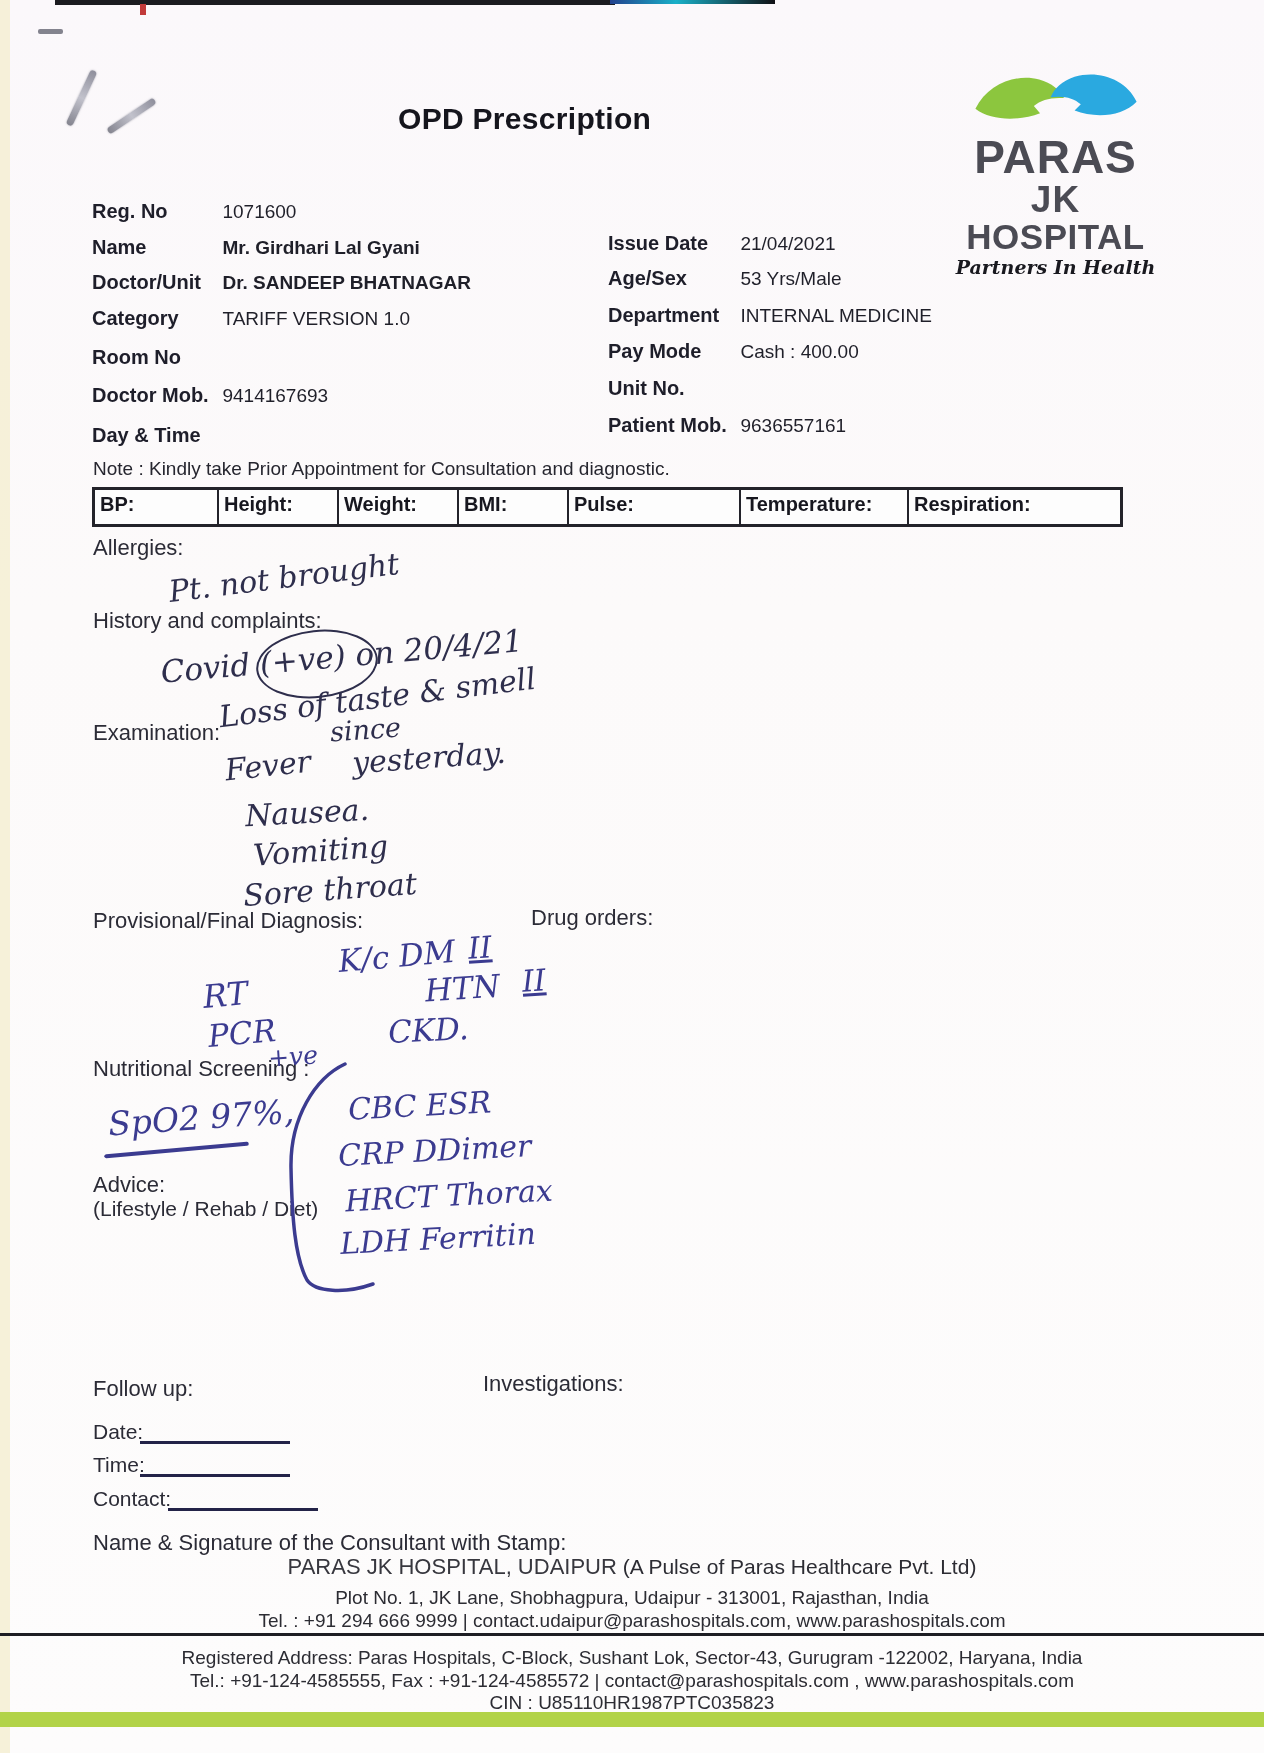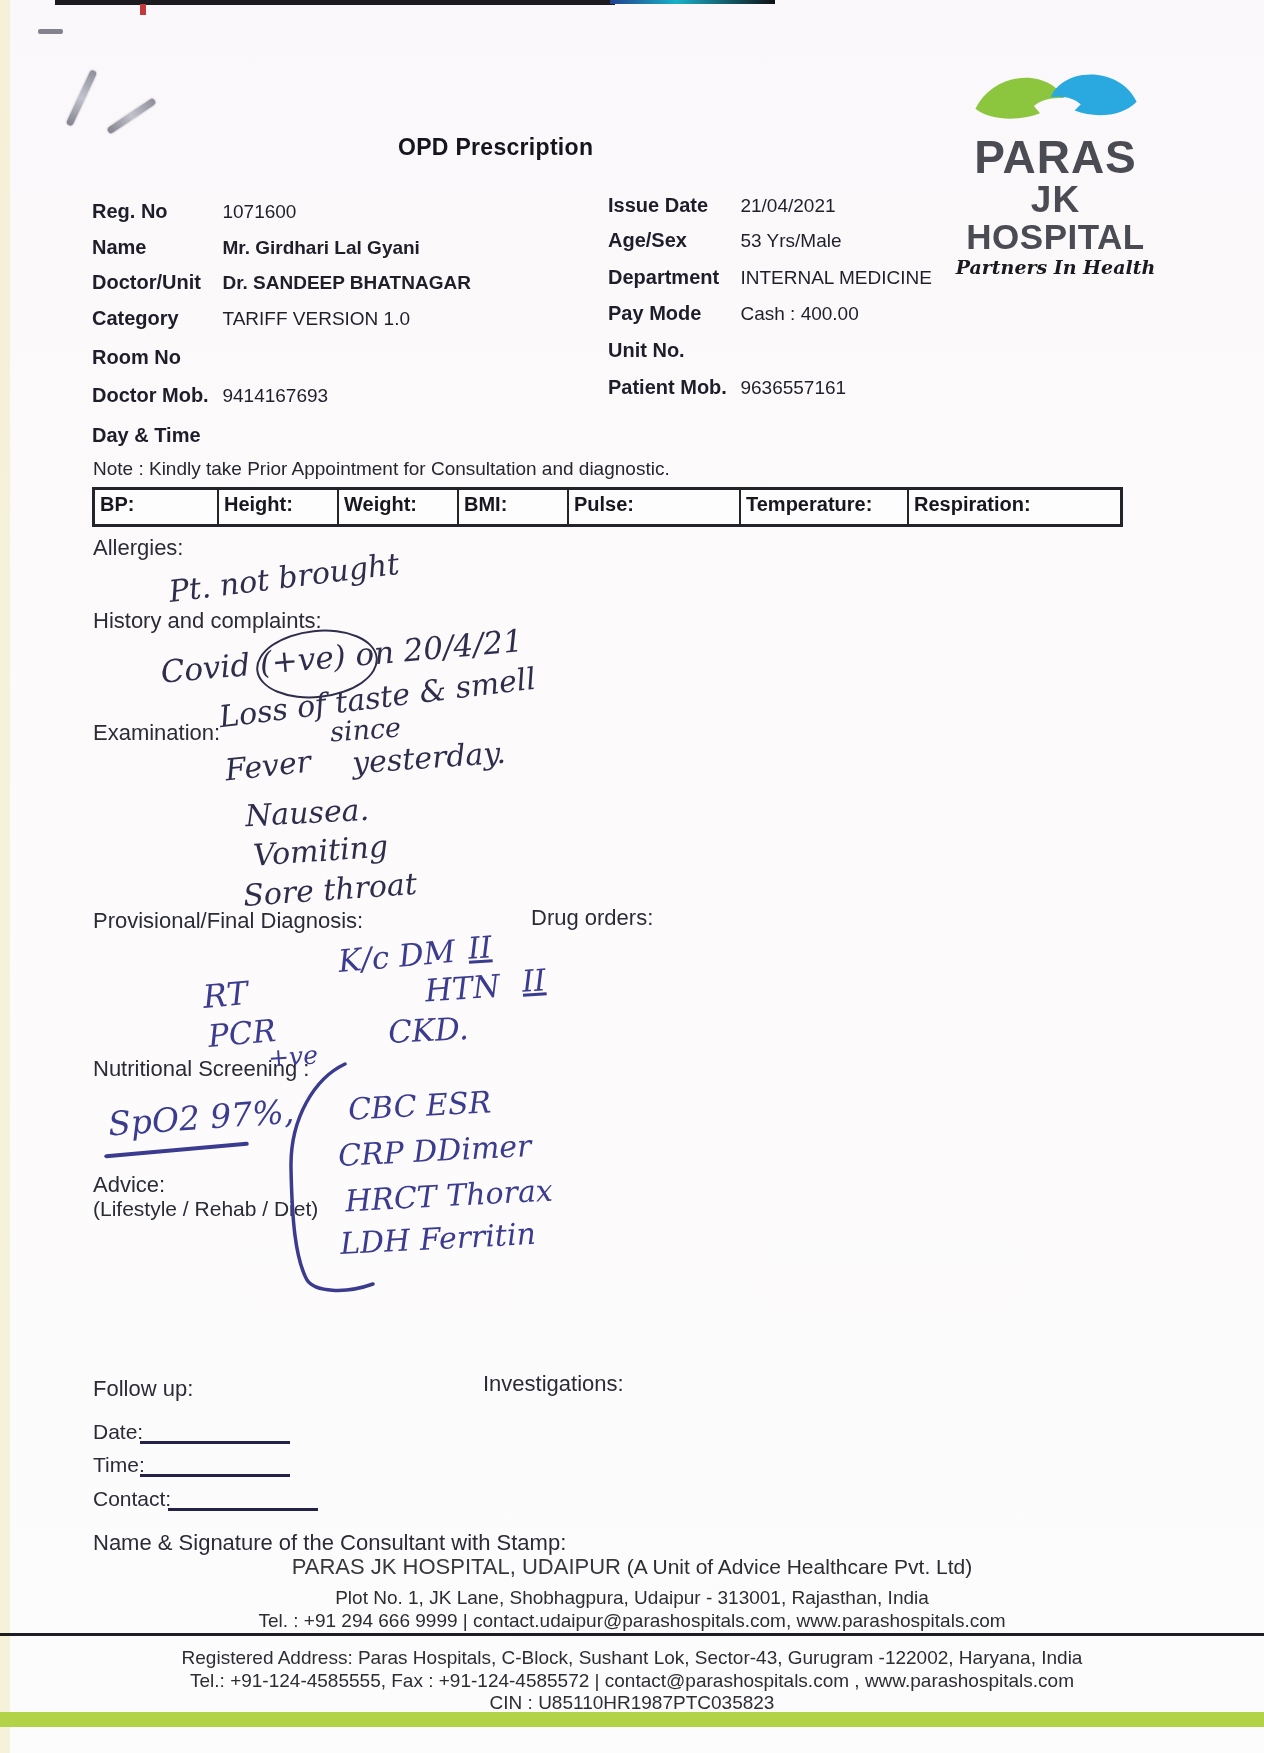--- a/index.html
+++ b/index.html
@@ -10,33 +10,33 @@
   }
   .abs{position:absolute;}
   
   .edge-strip{left:0;top:0;width:10px;height:1753px;background:#f5eed2;opacity:.85;}
   .scan-line{left:55px;top:0;width:560px;height:5px;background:#1b1b20;}
   .scan-line2{left:610px;top:0;width:165px;height:4px;background:linear-gradient(90deg,#23418e,#19b0c8 40%,#101014);}
   .red-tick{left:140px;top:4px;width:6px;height:11px;background:#c23a3a;}
   .gray-dash{left:38px;top:29px;width:25px;height:5px;background:#83838e;border-radius:2px;}
   .staple{width:7px;background:linear-gradient(180deg,#8f8f9c,#c2c2cc 50%,#84848f);border-radius:4px;box-shadow:0 0 2px rgba(120,120,135,.6);}
   
-  .title{left:398px;top:102px;font-size:23px;font-weight:bold;color:#15151d;letter-spacing:.3px;margin-top:32px;}
+  .title{left:398px;top:102px;font-size:30px;font-weight:bold;color:#15151d;letter-spacing:.3px;}
   
   .logo{left:948px;top:68px;width:215px;text-align:center;}
   .logo .words{font-weight:bold;color:#4b4b54;line-height:1.02;letter-spacing:1px;}
   .logo .w1{font-size:46px;}
   .logo .w2{font-size:37px;}
   .logo .w3{font-size:35px;letter-spacing:.5px;}
   .logo .tagline{font-family:"DejaVu Serif",serif;font-style:italic;font-weight:bold;font-size:19px;color:#19191f;margin-top:2px;}
   
   .row{position:absolute;left:92px;white-space:nowrap;}
   .row.rcol{left:608px;}
   .ilabel{display:inline-block;width:126px;font-weight:bold;font-size:20px;color:#1e1e2a;}
-  .rcol .ilabel{width:128px;}
+  .rcol .ilabel{width:128px;margin-top:38px;}
   .ival{font-size:19px;color:#1f1f29;}
   .ival.bold{font-weight:bold;text-align:right;}
   
   .note{left:93px;top:458px;font-size:19px;color:#26262f;}
   .vitals{left:92px;top:487px;width:1031px;height:40px;display:flex;border:3px solid #23232a;background:#fdfdfd;box-sizing:border-box;}
   .vitals .cell{border-left:2.5px solid #23232a;box-sizing:border-box;padding:3px 0 0 5px;font-weight:bold;font-size:20px;color:#17171f;}
   .vitals .cell:first-child{border-left:none;}
   
   .sec{position:absolute;font-size:22px;color:#2b2b36;}
   .sub{position:absolute;font-size:21px;color:#2b2b36;}
@@ -191,21 +191,21 @@
 
   <svg class="abs" style="left:285px;top:1058px" width="140" height="245" viewBox="0 0 140 245">
     <path d="M 60 6 C 30 20, 5 60, 6 110 C 7 160, 10 200, 22 222 C 30 234, 60 236, 88 226" fill="none" stroke="#3b3b90" stroke-width="3.5" stroke-linecap="round"></path>
   </svg>
   <div class="hand blue" style="left:348px;top:1088px;font-size:30px;transform:rotate(-3deg)">CBC ESR</div>
   <div class="hand blue" style="left:338px;top:1133px;font-size:30px;transform:rotate(-3deg)">CRP DDimer</div>
   <div class="hand blue" style="left:345px;top:1178px;font-size:30px;transform:rotate(-3deg)">HRCT Thorax</div>
   <div class="hand blue" style="left:340px;top:1221px;font-size:30px;transform:rotate(-3deg)">LDH Ferritin</div>
 
   <div class="fcenter" style="top:1554px">
-    <span class="fbold">PARAS JK HOSPITAL, UDAIPUR</span><span class="fnorm"> (A Unit of Advice Healthcare Pvt. Ltd)</span>
+    <span class="fbold">PARAS JK HOSPITAL, UDAIPUR</span><span class="fnorm"> (A Pulse of Paras Healthcare Pvt. Ltd)</span>
   </div>
   <div class="fcenter fsmall" style="top:1587px">Plot No. 1, JK Lane, Shobhagpura, Udaipur - 313001, Rajasthan, India</div>
   <div class="fcenter fsmall" style="top:1610px">Tel. : +91 294 666 9999 | contact.udaipur@parashospitals.com, www.parashospitals.com</div>
   <div class="abs hr-line"></div>
   <div class="fcenter fsmall" style="top:1647px">Registered Address: Paras Hospitals, C-Block, Sushant Lok, Sector-43, Gurugram -122002, Haryana, India</div>
   <div class="fcenter fsmall" style="top:1670px">Tel.: +91-124-4585555, Fax : +91-124-4585572 | contact@parashospitals.com , www.parashospitals.com</div>
   <div class="fcenter fsmall" style="top:1692px">CIN : U85110HR1987PTC035823</div>
   <div class="abs green-bar"></div>
 
 </div>

